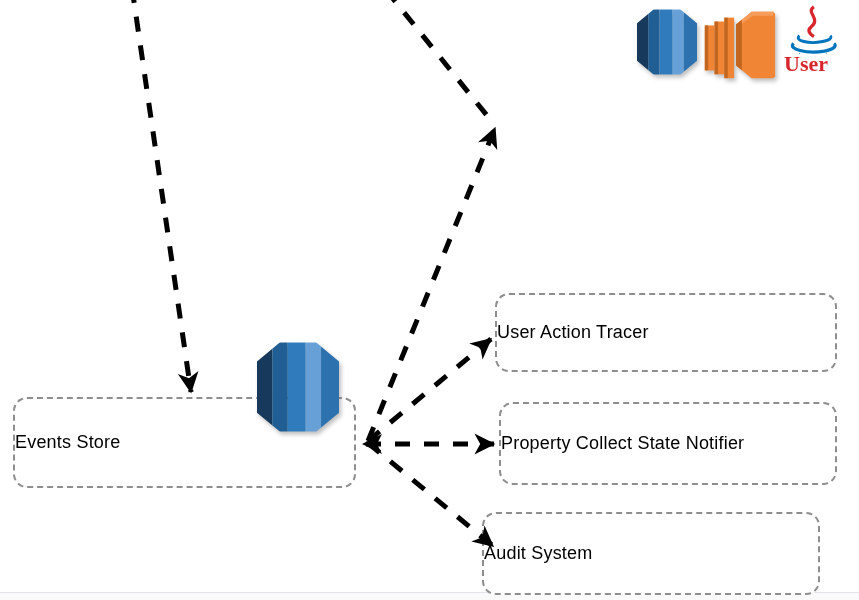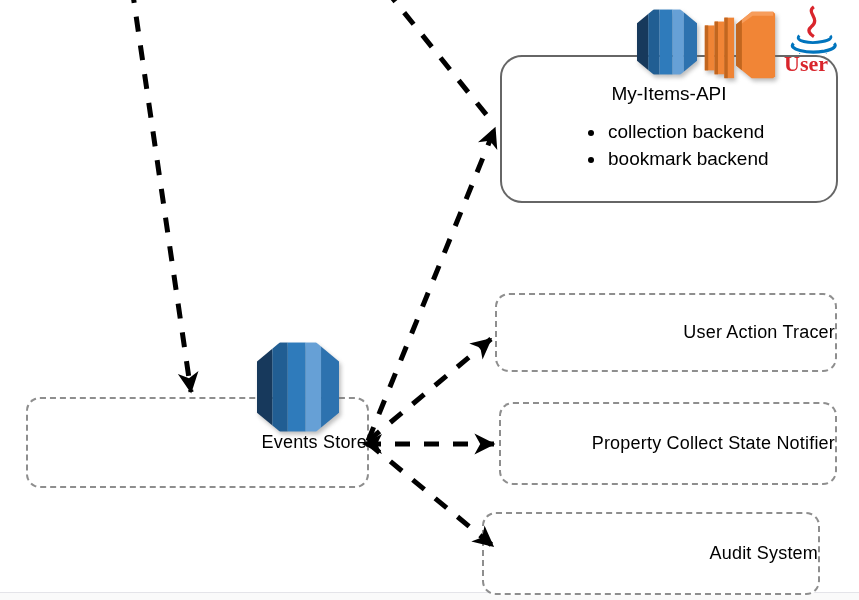--- a/index.html
+++ b/index.html
@@ -6,29 +6,29 @@
   .canvas{
     position:relative;width:859px;height:600px;overflow:hidden;
     background:var(--background,#ffffff);
     font-family:"Liberation Sans",sans-serif;color:#000;
   }
   svg{display:block;}
   .arrows{position:absolute;left:0;top:0;z-index:2;pointer-events:none;}
   .node{position:absolute;background:#fff;box-sizing:border-box;z-index:1;}
   .dashed{border:2px dashed var(--dashed-box-border,#8e8e8e);border-radius:14px;}
   .solid{border:2px solid var(--solid-box-border,#666666);border-radius:22px;}
-  .node.center{display:flex;align-items:center;justify-content:flex-end;}
+  .node.center{display:flex;align-items:center;justify-content:flex-start;}
   .node-label{font-size:18px;letter-spacing:.2px;}
   
   .api-box{left:500px;top:55px;width:338px;height:148px;}
   .api-title{margin-top:26px;text-align:center;font-size:19px;}
   .api-list{margin:13px 0 0;padding-left:104px;font-size:19px;line-height:27px;}
   .api-list li{padding-left:2px;}
   
-  .events-box{left:26px;top:397px;width:343px;height:91px;}
+  .events-box{left:13px;top:397px;width:343px;height:91px;}
   
   .uat-box{left:495px;top:293px;width:342px;height:79px;}
   .pcsn-box{left:499px;top:402px;width:338px;height:83px;}
   .audit-box{left:482px;top:512px;width:338px;height:83px;}
   
   .icon{position:absolute;z-index:3;}
   .shadowed{filter:drop-shadow(2px 3px 2px rgba(110,110,110,.45));}
   .dyn-api{left:637px;top:8px;}
   .compute-api{left:697px;top:4px;}
   .dyn-events{left:257px;top:341px;}
@@ -78,27 +78,20 @@
         <path d="M33,3 C24,9 41,15 30,24 C26,27 28,31 33,34" stroke="#d9252c" stroke-width="3.4" fill="none"></path>
         <path d="M18,33 C12,38 28,42 42,39 C50,37.5 52,35 50,33" stroke="#0074bd" stroke-width="3" fill="none"></path>
         <path d="M12,41 C5,47 26,52 44,49 C54,47 57,43.5 54,41" stroke="#0074bd" stroke-width="3.4" fill="none"></path>
         <path d="M19,52 C16,55 28,57.5 38,56 C44,55 46,53.5 45,52" stroke="#0074bd" stroke-width="2.6" fill="none"></path>
       </symbol>
     </defs>
   </svg>
 
   <div class="page-edge"></div>
 
-  <div class="node solid api-box">
-    <div class="api-title">My-Items-API</div>
-    <ul class="api-list">
-      <li>collection backend</li>
-      <li>bookmark backend</li>
-    </ul>
-  </div>
 
   <div class="node dashed center events-box">
     <span class="node-label">Events Store</span>
   </div>
 
   <div class="node dashed center uat-box">
     <span class="node-label">User Action Tracer</span>
   </div>
 
   <div class="node dashed center pcsn-box">

